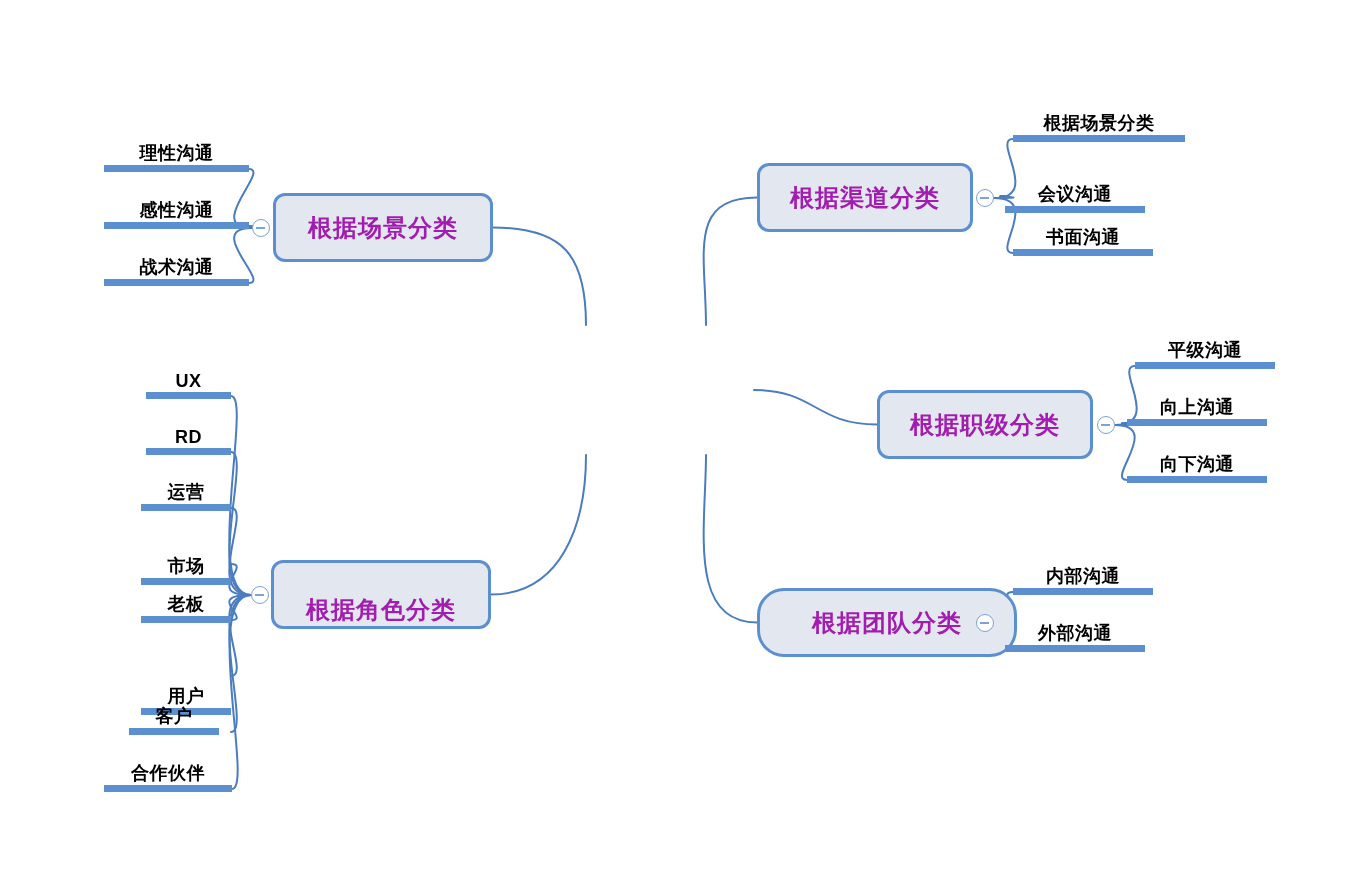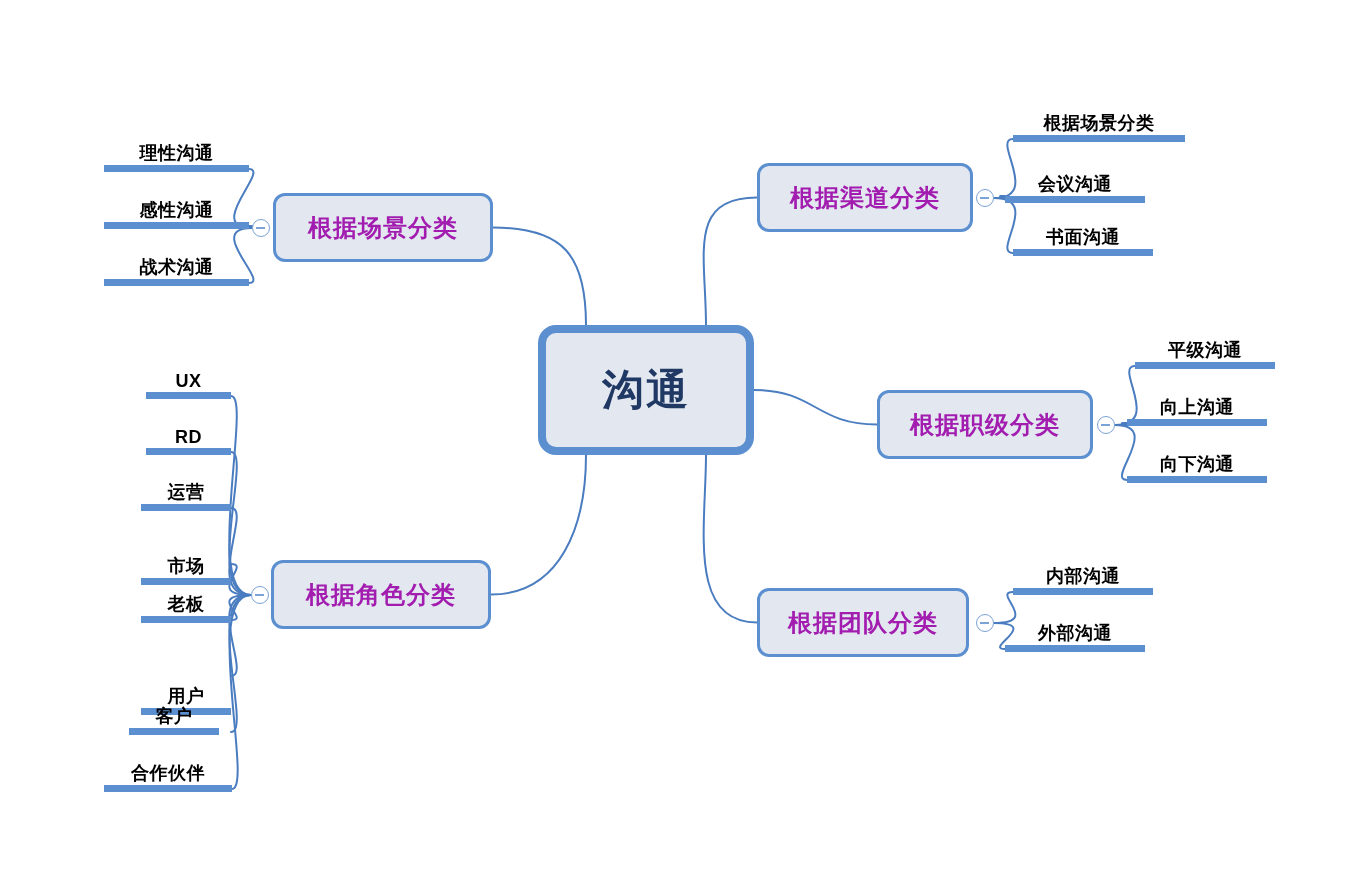--- a/index.html
+++ b/index.html
@@ -126,42 +126,39 @@
       <path d="M 994 198 C 1042 198, 991.4 253, 1013 253" fill="none" stroke="#4a7cc0" stroke-width="2" stroke-linecap="round"></path>
       <path d="M 754 390 C 815.5 390, 815.5 424.5, 877 424.5" fill="none" stroke="#4a7cc0" stroke-width="2" stroke-linecap="round"></path>
       <path d="M 1115 425 C 1163 425, 1113.4 366, 1135 366" fill="none" stroke="#4a7cc0" stroke-width="2" stroke-linecap="round"></path>
       <path d="M 1115 425 C 1163 425, 1105.4 423, 1127 423" fill="none" stroke="#4a7cc0" stroke-width="2" stroke-linecap="round"></path>
       <path d="M 1115 425 C 1163 425, 1105.4 480, 1127 480" fill="none" stroke="#4a7cc0" stroke-width="2" stroke-linecap="round"></path>
       <path d="M 706 455 C 706 525, 687 622.5, 757 622.5" fill="none" stroke="#4a7cc0" stroke-width="2" stroke-linecap="round"></path>
       <path d="M 994 623 C 1042 623, 991.4 592, 1013 592" fill="none" stroke="#4a7cc0" stroke-width="2" stroke-linecap="round"></path>
       <path d="M 994 623 C 1042 623, 983.4 649, 1005 649" fill="none" stroke="#4a7cc0" stroke-width="2" stroke-linecap="round"></path>
     </svg>
 
-  <div class="center-node" id="root-node" style="left: 538px; top: 325px; width: 216px; height: 130px; font-size: 42px;">
-    <span>沟通</span>
-  </div>
 
   <div id="nodes-layer">
       <div class="branch-node" style="left: 273px; top: 193px; width: 220px; height: 69px;">
         <span>根据场景分类</span>
       </div>
       <div class="collapse-toggle" style="left: 252px; top: 219px;"></div>
       <div class="leaf-node" style="left: 104px; top: 135px; width: 145px; height: 37px;">
         <div class="leaf-label">理性沟通</div>
         <div class="leaf-bar"></div>
       </div>
       <div class="leaf-node" style="left: 104px; top: 192px; width: 145px; height: 37px;">
         <div class="leaf-label">感性沟通</div>
         <div class="leaf-bar"></div>
       </div>
       <div class="leaf-node" style="left: 104px; top: 249px; width: 145px; height: 37px;">
         <div class="leaf-label">战术沟通</div>
         <div class="leaf-bar"></div>
       </div>
-      <div class="branch-node" style="left: 271px; top: 560px; width: 220px; height: 69px;">
+      <div class="branch-node" style="left: 271px; top: 560px; width: 220px; height: 69px; align-items: flex-end;">
         <span>根据角色分类</span>
       </div>
       <div class="collapse-toggle" style="left: 251px; top: 586px;"></div>
       <div class="leaf-node" style="left: 146px; top: 362px; width: 85px; height: 37px;">
         <div class="leaf-label">UX</div>
         <div class="leaf-bar"></div>
       </div>
       <div class="leaf-node" style="left: 146px; top: 418px; width: 85px; height: 37px;">
         <div class="leaf-label">RD</div>
         <div class="leaf-bar"></div>
@@ -191,21 +188,21 @@
         <div class="leaf-bar"></div>
       </div>
       <div class="branch-node" style="left: 757px; top: 163px; width: 216px; height: 69px;">
         <span>根据渠道分类</span>
       </div>
       <div class="collapse-toggle" style="left: 976px; top: 189px;"></div>
       <div class="leaf-node" style="left: 1013px; top: 105px; width: 172px; height: 37px;">
         <div class="leaf-label">根据场景分类</div>
         <div class="leaf-bar"></div>
       </div>
-      <div class="leaf-node" style="left: 1005px; top: 166px; width: 140px; height: 37px; text-decoration: underline;">
+      <div class="leaf-node" style="left: 1005px; top: 176px; width: 140px; height: 37px; text-decoration: underline;">
         <div class="leaf-label">会议沟通</div>
         <div class="leaf-bar"></div>
       </div>
       <div class="leaf-node" style="left: 1013px; top: 219px; width: 140px; height: 37px;">
         <div class="leaf-label">书面沟通</div>
         <div class="leaf-bar"></div>
       </div>
       <div class="branch-node" style="left: 877px; top: 390px; width: 216px; height: 69px;">
         <span>根据职级分类</span>
       </div>
@@ -215,21 +212,21 @@
         <div class="leaf-bar"></div>
       </div>
       <div class="leaf-node" style="left: 1127px; top: 389px; width: 140px; height: 37px;">
         <div class="leaf-label">向上沟通</div>
         <div class="leaf-bar"></div>
       </div>
       <div class="leaf-node" style="left: 1127px; top: 446px; width: 140px; height: 37px;">
         <div class="leaf-label">向下沟通</div>
         <div class="leaf-bar"></div>
       </div>
-      <div class="branch-node" style="left: 757px; top: 588px; width: 212px; height: 69px;">
+      <div class="branch-node" style="left: 757px; top: 588px; width: 260px; height: 69px; border-radius: 27px;">
         <span>根据团队分类</span>
       </div>
       <div class="collapse-toggle" style="left: 976px; top: 614px;"></div>
       <div class="leaf-node" style="left: 1013px; top: 558px; width: 140px; height: 37px;">
         <div class="leaf-label">内部沟通</div>
         <div class="leaf-bar"></div>
       </div>
       <div class="leaf-node" style="left: 1005px; top: 615px; width: 140px; height: 37px;">
         <div class="leaf-label">外部沟通</div>
         <div class="leaf-bar"></div>

